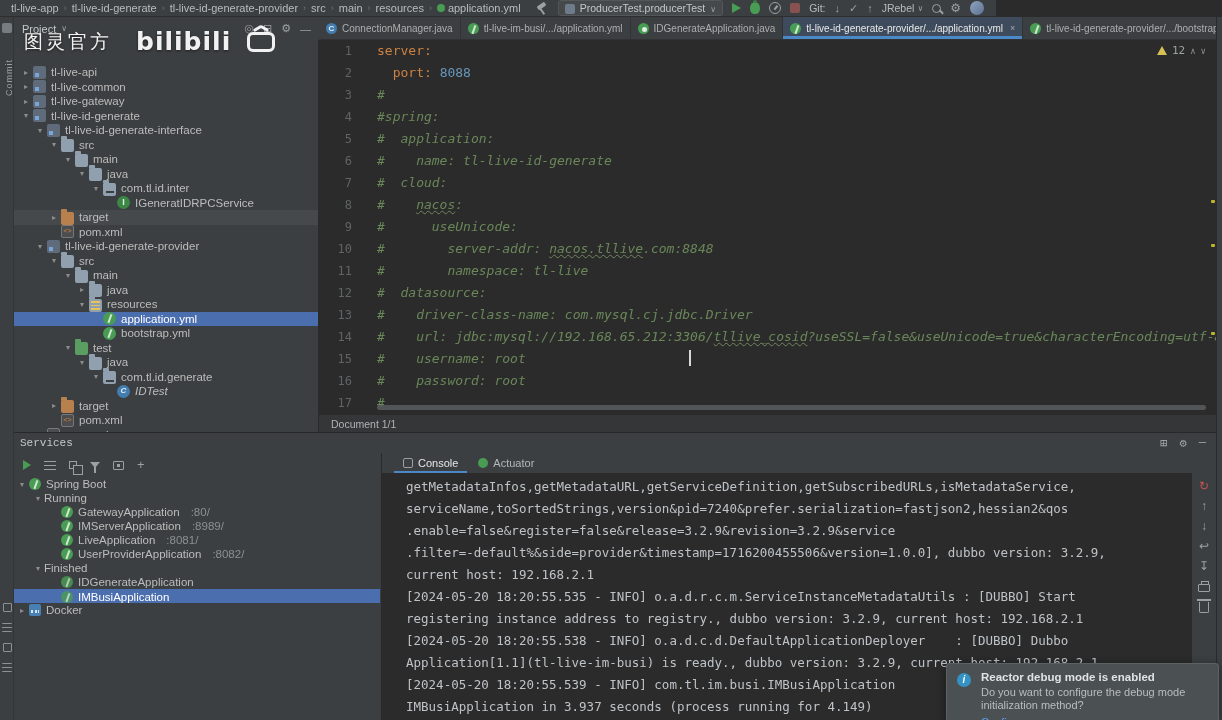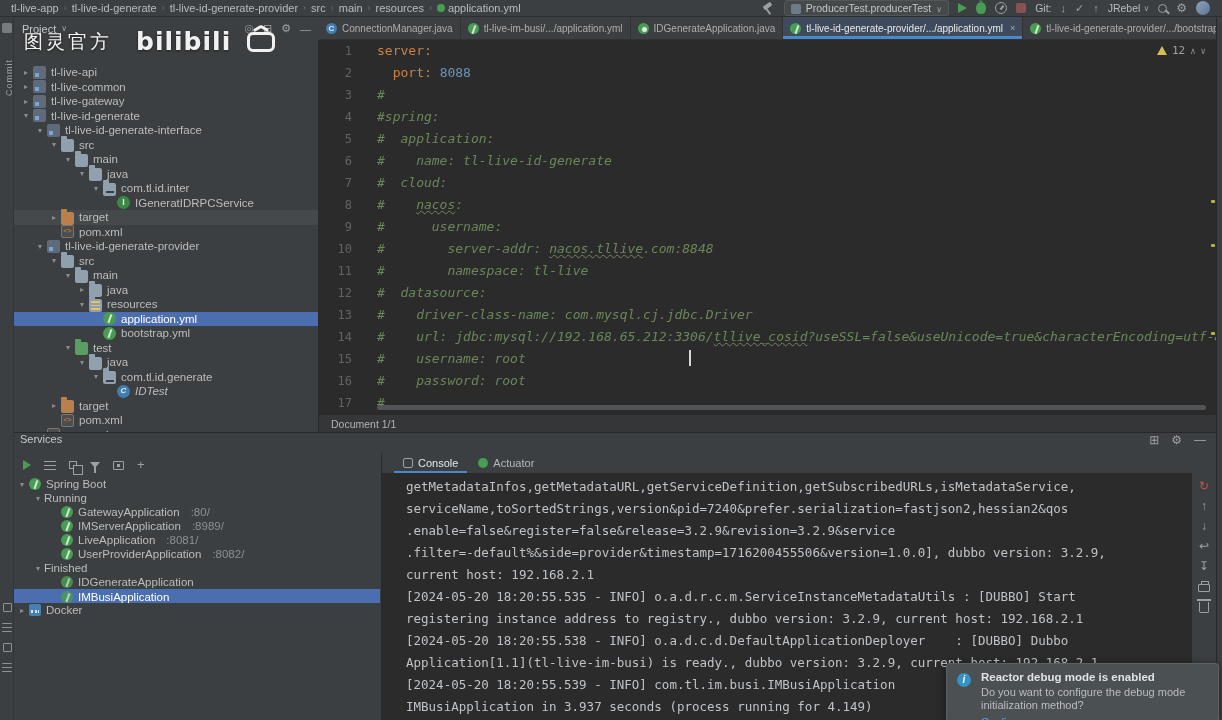--- a/index.html
+++ b/index.html
@@ -1,20 +1,20 @@
 <!DOCTYPE html>
 <html style="--sel: #4b6eaf; --accent: #4A88C7; --green: #499C54; --link: #589DF6; --com: #6A8759; --key: #CC8242; --val: #6897BB; --warn: #D6BF55;"><head>
 <meta charset="utf-8">
 <style>
   * { margin:0; padding:0; box-sizing:border-box; }
   html,body { width:1222px; height:720px; }
   body { position:relative; overflow:hidden; background:#2b2b2b; font-family:"Liberation Sans",sans-serif; color:#bbbbbb; }
 
   
-  .topbar { position:absolute; left:0; top:0; width:1222px; height:17px; background:#3c3f41;
+  .topbar { position:absolute; left:0; top:0; width:996px; height:17px; background:#3c3f41;
             border-bottom:1px solid #2e2e2e; display:flex; align-items:center; padding:0 8px; font-size:11px; color:#b8bcbf; z-index:8;gap:6px; }
   .crumbs { display:flex; align-items:center; gap:1px; white-space:nowrap; }
   .crumb { padding:0 3px; display:flex; align-items:center; gap:3px; }
   .crumb-sep { color:#6f7577; font-size:9px; padding:0 1px; }
   .mini-leaf { width:8px; height:8px; border-radius:50%; background:var(--green,#499C54); display:inline-block; }
   .tb-right { margin-left:auto; display:flex; align-items:center; gap:9px; padding-right:4px; }
   .icn { display:inline-block; color:#9da0a3; font-size:12px; line-height:14px; }
   .runcfg { display:flex; align-items:flex-end; gap:5px; padding:1px 6px; border:1px solid #535759; border-radius:3px; background:#45494a; font-size:10.5px; color:#c3c7ca; }
   .rc-icon { width:10px; height:10px; background:#6e7b8a; border-radius:2px; }
   .dd { font-size:8px; color:#9da0a3; }
@@ -121,21 +121,21 @@
   .inspections { position:absolute; top:4px; right:10px; display:flex; align-items:center; gap:5px; font-size:11px; color:#9da0a3; }
   .warn-tri { width:0; height:0; border-left:5px solid transparent; border-right:5px solid transparent; border-bottom:9px solid var(--warn,#D6BF55); }
   .insp-chev { font-size:9px; color:#8c9093; }
   .emark { position:absolute; right:1px; width:4px; height:3px; background:#bbb529; border-radius:1px; }
 
   .docbar { position:absolute; left:319px; right:6px; top:414px; height:18px; background:#343638; border-top:1px solid #2a2a2a;
             font-size:10.5px; color:#b0b3b5; display:flex; align-items:center; padding:0 12px; z-index:4; }
 
   
   .bottom { position:absolute; left:14px; right:6px; top:432px; bottom:0; background:#3c3f41; border-top:1px solid #282828; z-index:4; }
-  .svc-header { height:20px; display:flex; align-items:flex-start; gap:6px; padding:0 10px 0 6px; font-size:11px; color:#c4c8cb; }
+  .svc-header { height:20px; display:flex; align-items:center; gap:6px; padding:0 10px 0 6px; font-size:11px; color:#c4c8cb;font-family:Liberation Mono, monospace; }
   .svc-header-icons { margin-left:auto; display:flex; gap:12px; align-items:center; color:#9da0a3; font-size:12px; }
   .svc-toolbar { position:absolute; left:0; top:22px; width:366px; height:20px; display:flex; align-items:center; gap:13px; padding:0 9px; }
   .svc-toolbar .icn.playsm { width:0; height:0; border-left:8px solid var(--green,#499C54); border-top:5px solid transparent; border-bottom:5px solid transparent; }
   .icn.listv { width:12px; height:10px; background:repeating-linear-gradient(0deg,#9da0a3 0 1.5px,transparent 1.5px 4px); }
   .icn.group { width:8px; height:8px; border:1.2px solid #9da0a3; position:relative; }
   .icn.group::after { content:""; position:absolute; left:2.5px; top:2.5px; width:8px; height:8px; border:1.2px solid #9da0a3; background:#3c3f41; }
   .icn.funnel { width:0; height:0; border-left:5px solid transparent; border-right:5px solid transparent; border-top:6px solid #9da0a3; position:relative; }
   .icn.funnel::after { content:""; position:absolute; left:-1px; top:-1px; width:2px; height:6px; background:#9da0a3; }
   .icn.frame { width:11px; height:9px; border:1.2px solid #9da0a3; border-radius:1px; position:relative; }
   .icn.frame::after { content:""; position:absolute; left:3px; top:2px; width:3px; height:3px; background:#9da0a3; }
@@ -446,21 +446,21 @@
   <div class="elines">
     <div class="caret"></div>
   <div class="eline"><span class="y-key">server:</span></div>
       <div class="eline"><span>  </span><span class="y-key">port:</span><span> </span><span class="y-val">8088</span></div>
       <div class="eline"><span class="y-com">#</span></div>
       <div class="eline"><span class="y-com">#spring:</span></div>
       <div class="eline"><span class="y-com">#  application:</span></div>
       <div class="eline"><span class="y-com">#    name: tl-live-id-generate</span></div>
       <div class="eline"><span class="y-com">#  cloud:</span></div>
       <div class="eline"><span class="y-com">#    </span><span class="y-com typo">nacos</span><span class="y-com">:</span></div>
-      <div class="eline"><span class="y-com">#      username:</span></div>
+      <div class="eline"><span class="y-com">#      useUnicode:</span></div>
       <div class="eline"><span class="y-com">#        server-addr: </span><span class="y-com typo">nacos.tllive</span><span class="y-com">.com:8848</span></div>
       <div class="eline"><span class="y-com">#        namespace: tl-live</span></div>
       <div class="eline"><span class="y-com">#  datasource:</span></div>
       <div class="eline"><span class="y-com">#    driver-class-name: com.mysql.cj.jdbc.Driver</span></div>
       <div class="eline"><span class="y-com">#    url: jdbc:mysql://192.168.65.212:3306/</span><span class="y-com typo">tllive_cosid</span><span class="y-com">?useSSL=false&amp;useUnicode=true&amp;characterEncoding=utf-8&amp;</span></div>
       <div class="eline"><span class="y-com">#    username: root</span></div>
       <div class="eline"><span class="y-com">#    password: root</span></div>
       <div class="eline"><span class="y-com">#</span></div>
     </div>
   <div class="inspections">

